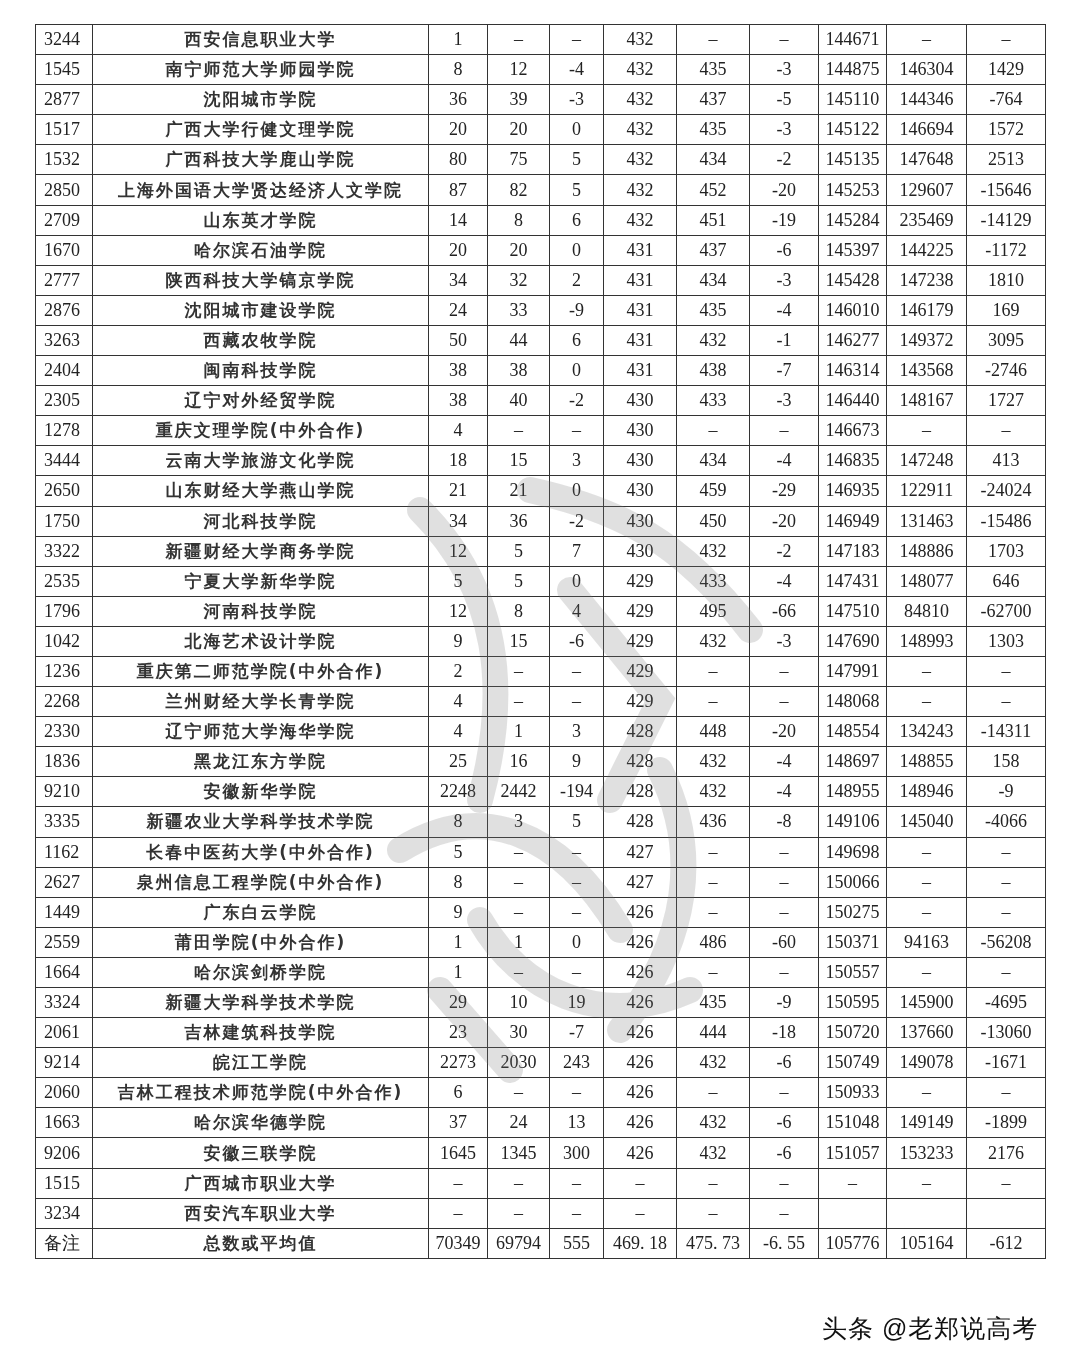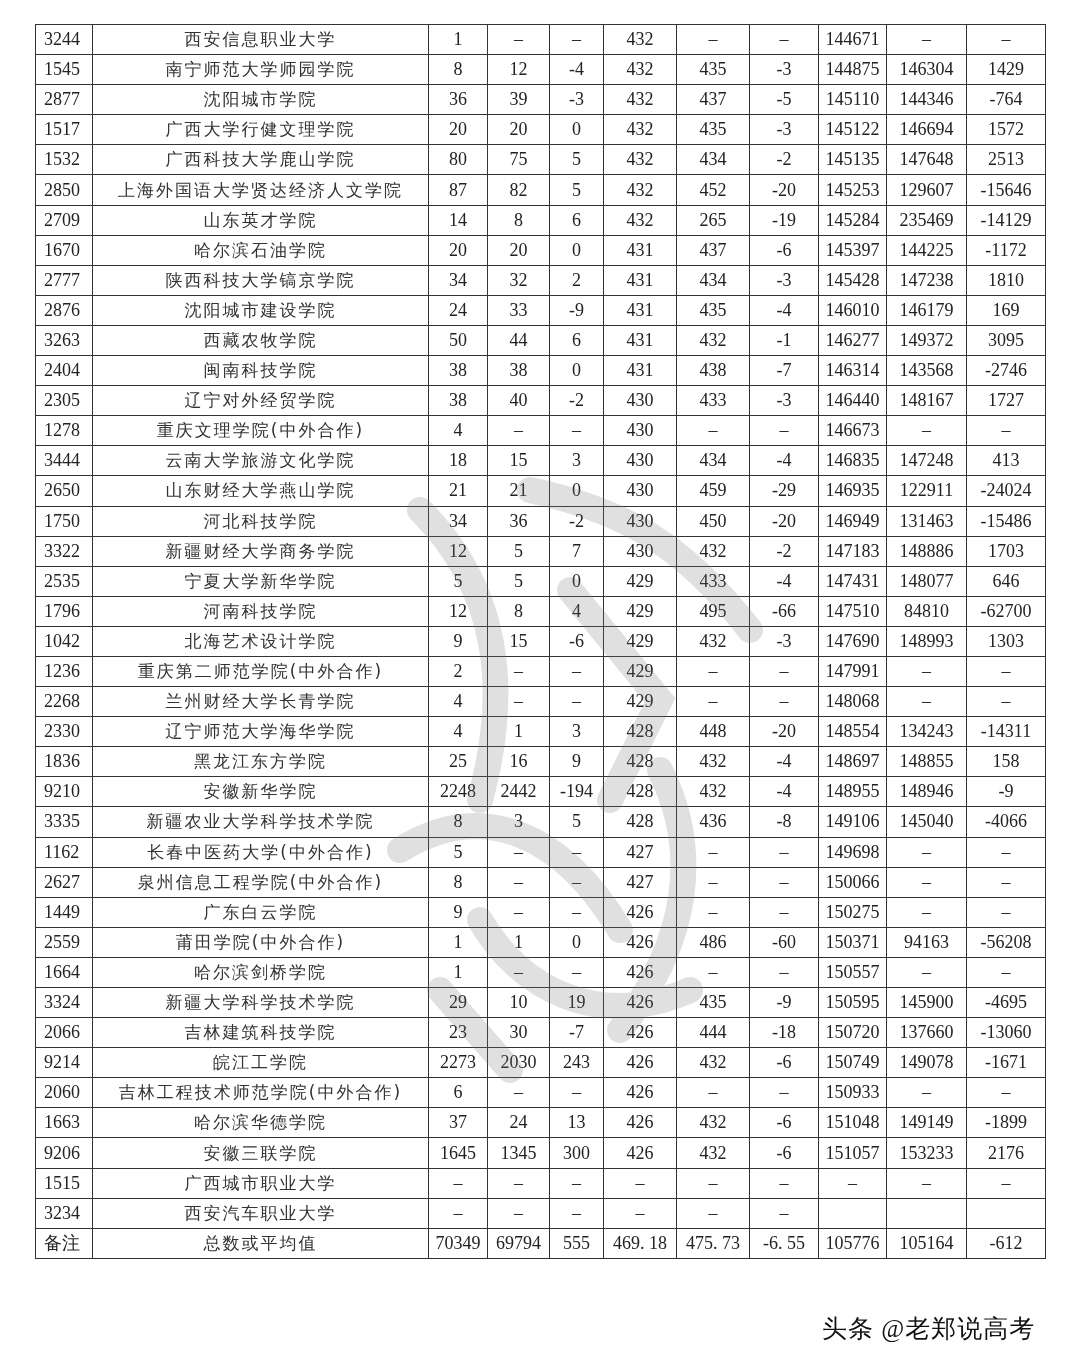--- a/index.html
+++ b/index.html
@@ -4,25 +4,25 @@
   <style>
     html, body { margin: 0; padding: 0; background: #ffffff; }
     body { width: 1080px; height: 1367px; overflow: hidden; position: relative;
            font-family: "DejaVu Serif", "Liberation Serif", serif; color: #222; }
     .table-wrap { position: absolute; left: 35px; top: 24px; }
     table { border-collapse: collapse; table-layout: fixed; }
     td { border: 1.5px solid #333; height: 29.1px; padding: 0; text-align: center;
          font-size: 18px; white-space: nowrap; overflow: hidden; line-height: 29px;
          font-family: "Liberation Serif", "DejaVu Serif", serif; }
     td.id { text-align: left; padding-left: 8px; margin-top: 48px; }
-    td.name { letter-spacing: 2px; font-family: "DejaVu Sans", sans-serif; font-size: 17px; font-weight: 400; color: #333; }
+    td.name { letter-spacing: 2px; font-family: "DejaVu Sans", sans-serif; font-size: 17px; font-weight: 700; color: #333; }
     .watermark { position: absolute; left: 360px; top: 470px; width: 460px; height: 620px;
                  pointer-events: none; opacity: 0.22; }
     .footer-mark { position: absolute; left: 822px; top: 1312px; font-size: 25px;
-                   font-family: Liberation Serif, serif; color: #111;
+                   font-family: Liberation Sans, sans-serif; color: #111;
                    text-shadow: 0 0 3px #fff, 0 0 3px #fff, 0 0 4px #fff; letter-spacing: 1px; }
   </style>
 </head>
 <body>
 
 <div class="table-wrap">
   <table id="tbl">
     <colgroup>
       <col style="width:57px">
         <col style="width:336px">
@@ -115,21 +115,21 @@
           <td>129607</td>
           <td>-15646</td>
         </tr>
         <tr>
           <td class="id">2709</td>
           <td class="name">山东英才学院</td>
           <td>14</td>
           <td>8</td>
           <td>6</td>
           <td>432</td>
-          <td>265</td>
+          <td>451</td>
           <td>-19</td>
           <td>145284</td>
           <td>235469</td>
           <td>-14129</td>
         </tr>
         <tr>
           <td class="id">1670</td>
           <td class="name">哈尔滨石油学院</td>
           <td>20</td>
           <td>20</td>
@@ -460,21 +460,21 @@
           <td>10</td>
           <td>19</td>
           <td>426</td>
           <td>435</td>
           <td>-9</td>
           <td>150595</td>
           <td>145900</td>
           <td>-4695</td>
         </tr>
         <tr>
-          <td class="id">2066</td>
+          <td class="id">2061</td>
           <td class="name">吉林建筑科技学院</td>
           <td>23</td>
           <td>30</td>
           <td>-7</td>
           <td>426</td>
           <td>444</td>
           <td>-18</td>
           <td>150720</td>
           <td>137660</td>
           <td>-13060</td>

